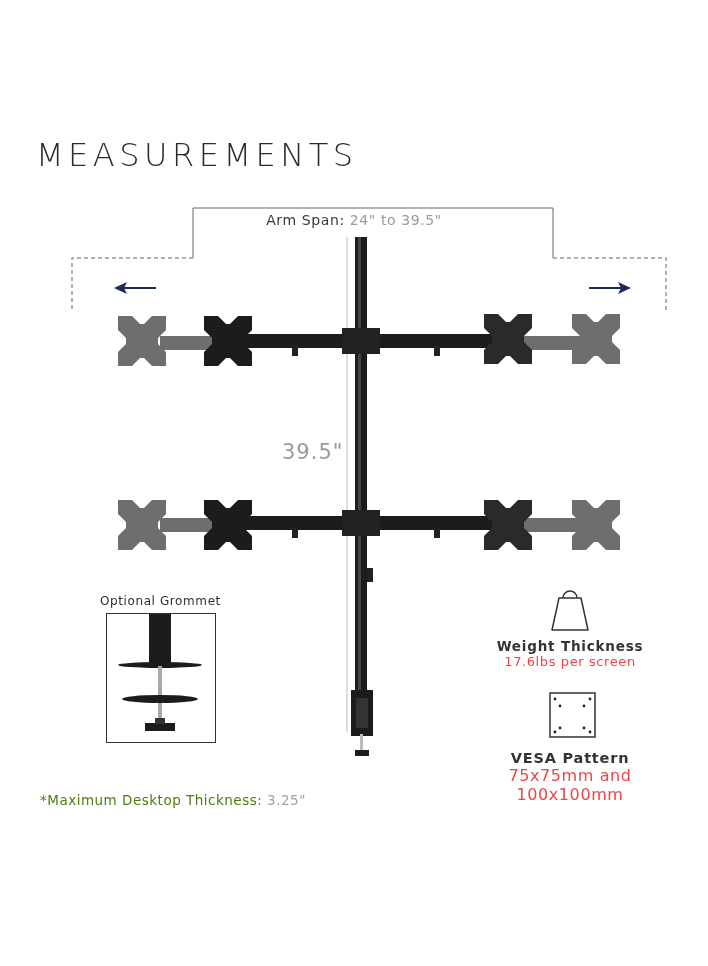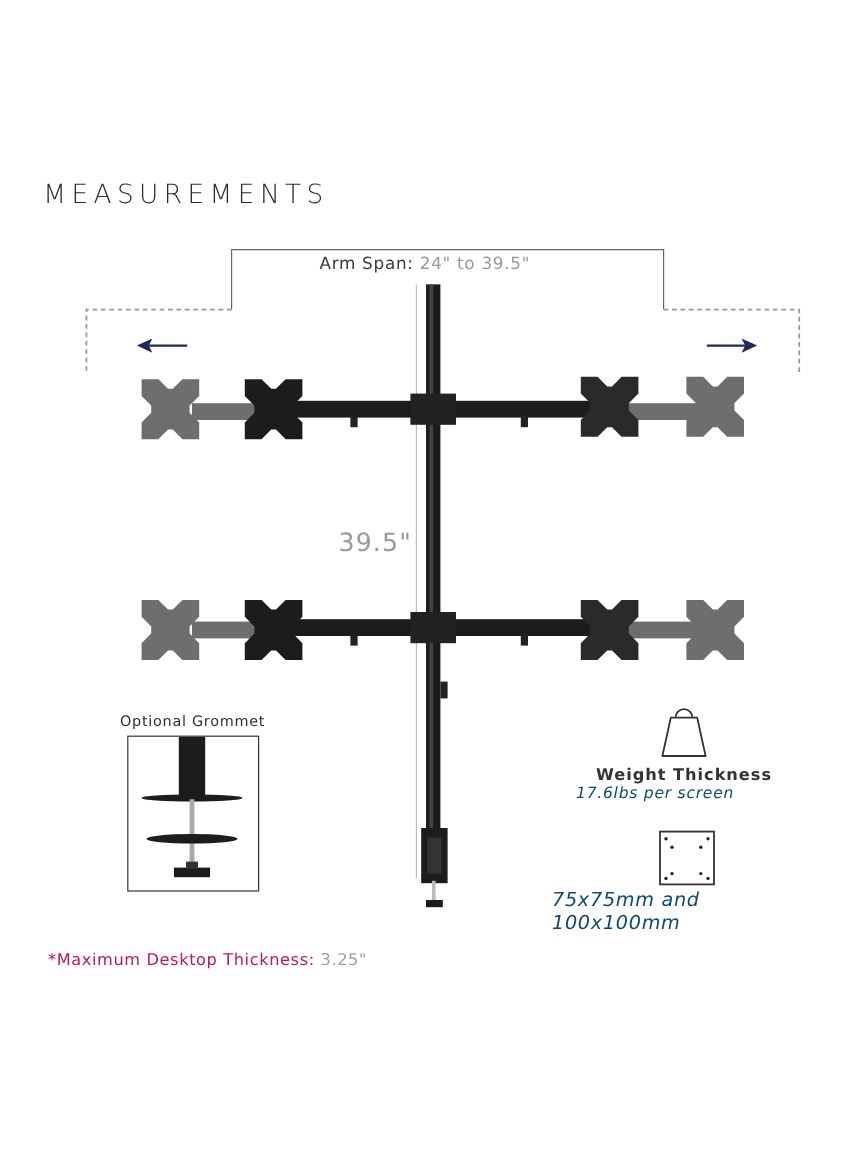--- a/index.html
+++ b/index.html
@@ -1,28 +1,28 @@
 <!DOCTYPE html>
 <html><head>
   <meta charset="utf-8">
   <style>
     html, body { margin: 0; padding: 0; background: #ffffff; }
     body { width: 708px; height: 966px; position: relative; overflow: hidden; font-family: "DejaVu Sans", sans-serif; }
     .abs { position: absolute; }
-    .title { left: 36px; top: 150px; font-size: 22px; letter-spacing: 4.5px; color: #2a2a2a; font-weight: 300; font-family: "DejaVu Sans", sans-serif; }
+    .title { left: 36px; top: 136px; font-size: 32px; letter-spacing: 4.5px; color: #2a2a2a; font-weight: 300; font-family: "DejaVu Sans", sans-serif; }
     .span-label { left: 0; width: 708px; top: 212px; text-align: center; font-size: 14px; letter-spacing: 0.6px; }
     .span-label .k { color: #3a3a3a; font-weight: normal; }
     .span-label .v { color: #9a9a9a; }
     .height-label { left: 282px; top: 440px; font-size: 21px; color: #9a9a9a; letter-spacing: 1px; }
     .grommet-title { left: 100px; top: 594px; font-size: 12px; color: #2f2f2f; letter-spacing: 0.6px; }
     .grommet-box { left: 106px; top: 613px; width: 110px; height: 130px; border: 1.5px solid #333; box-sizing: border-box; background: #fff; }
     .feat-title { font-size: 13.5px; color: #333; letter-spacing: 0.8px; font-weight: bold; text-align: center; }
-    .feat-sub { font-size: 13px; color: #0c4a6e; letter-spacing: 0.6px; text-align: left; font-style: italic; }
+    .feat-sub { font-size: 13px; color: #ef4444; letter-spacing: 0.6px; text-align: center; }
     .footnote { left: 40px; top: 792px; font-size: 13.5px; letter-spacing: 0.5px; }
-    .footnote .k { color: #be185d; }
+    .footnote .k { color: #4d7c0f; }
     .footnote .v { color: #a0a0a0; }
     svg { display: block; }
   </style>
 </head>
 <body>
 
 <div class="abs title">MEASUREMENTS</div>
 
 <svg class="abs" style="left:0;top:0" width="708" height="966">
 
@@ -120,19 +120,20 @@
     <rect x="90" y="3" width="45" height="44" fill="none" stroke="#333" stroke-width="1.5"></rect>
     <circle cx="95" cy="9" r="1.4" fill="#222"></circle>
       <circle cx="130" cy="9" r="1.4" fill="#222"></circle>
     <circle cx="95" cy="42" r="1.4" fill="#222"></circle>
       <circle cx="130" cy="42" r="1.4" fill="#222"></circle>
     <circle cx="100" cy="16" r="1.4" fill="#222"></circle>
       <circle cx="124" cy="16" r="1.4" fill="#222"></circle>
     <circle cx="100" cy="38" r="1.4" fill="#222"></circle>
       <circle cx="124" cy="38" r="1.4" fill="#222"></circle>
   </svg>
+  <div class="feat-title" style="margin-top:10px;font-size:14.5px">VESA Pattern</div>
   <div class="feat-sub" style="font-size:16px">75x75mm and 100x100mm</div>
 </div>
 
 <div class="abs footnote">
   <span class="k">*Maximum Desktop Thickness:</span>
   <span class="v">3.25"</span>
 </div>
 
 </body></html>

